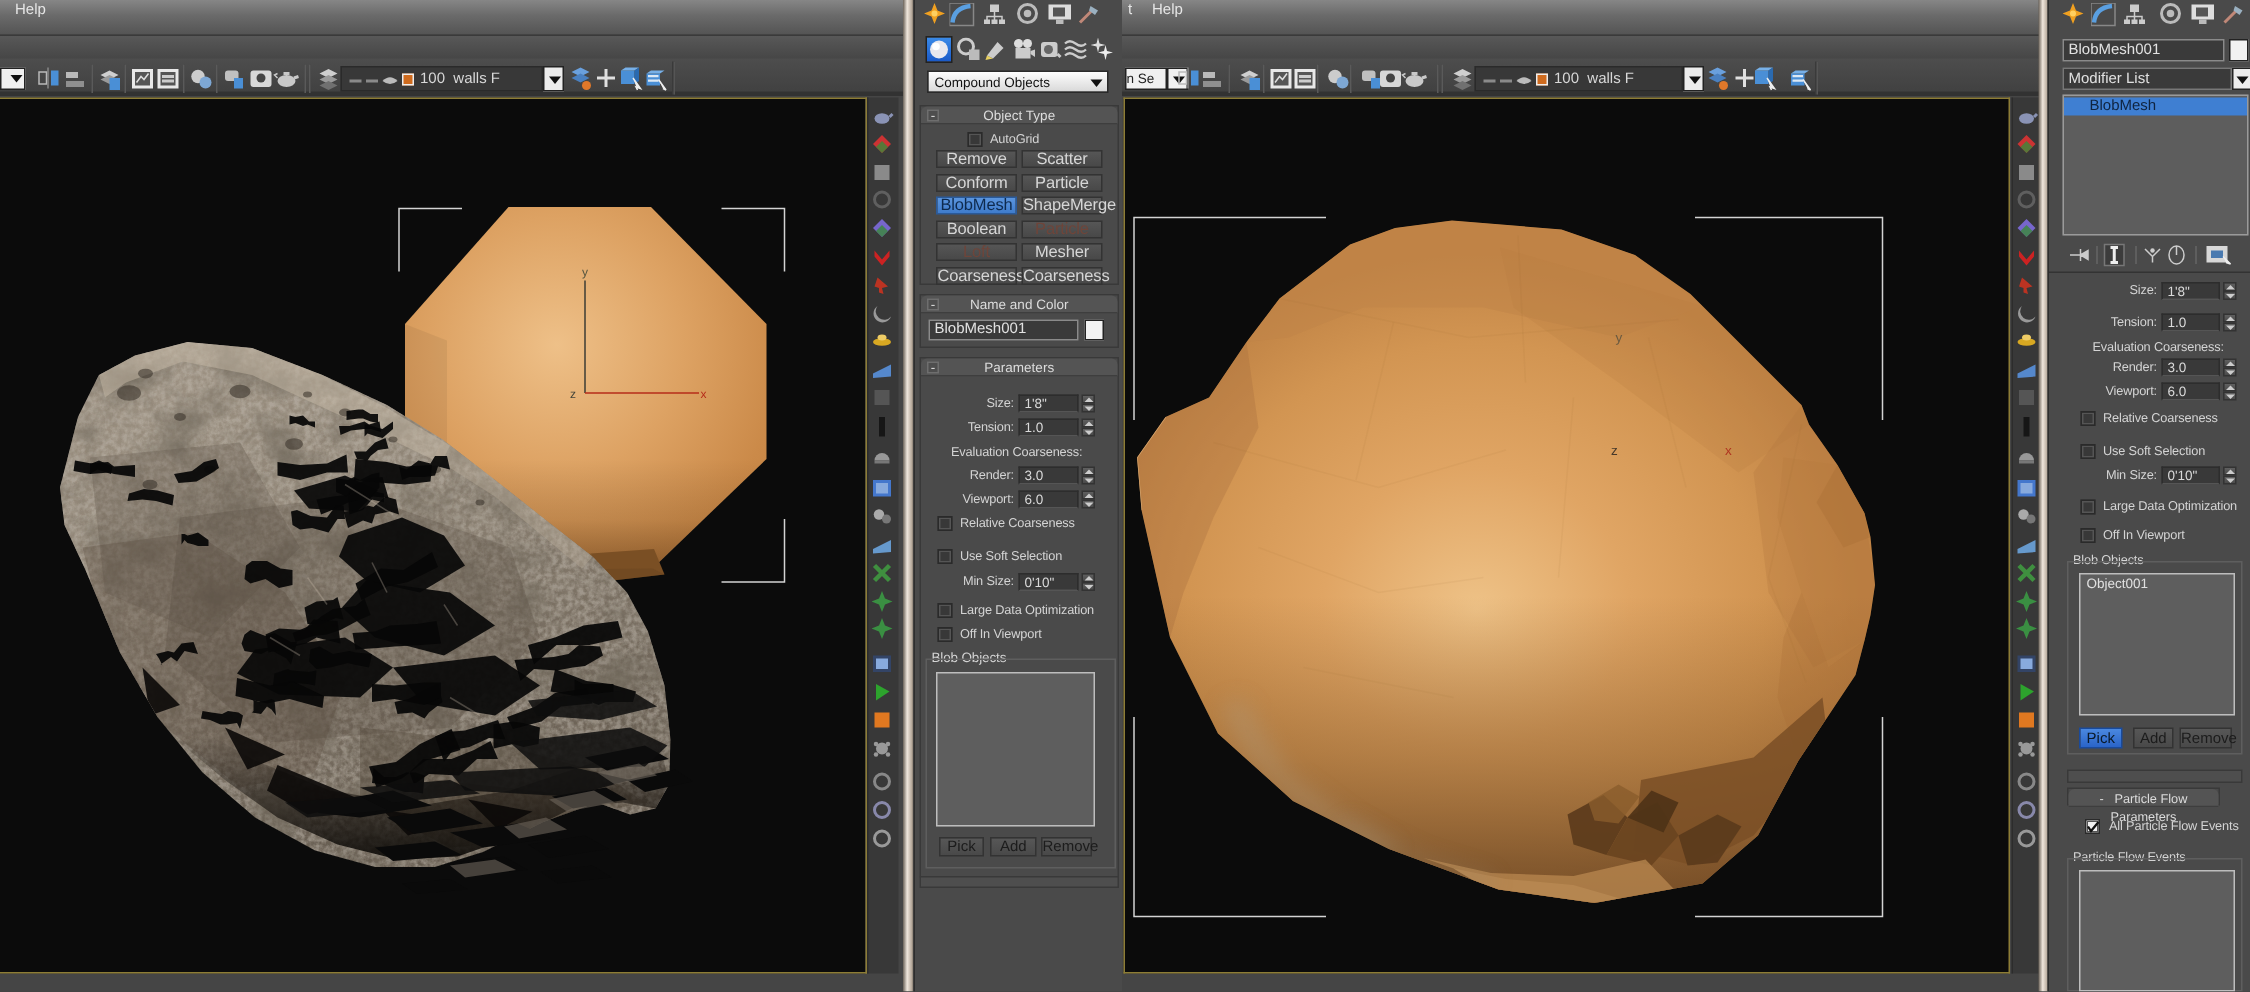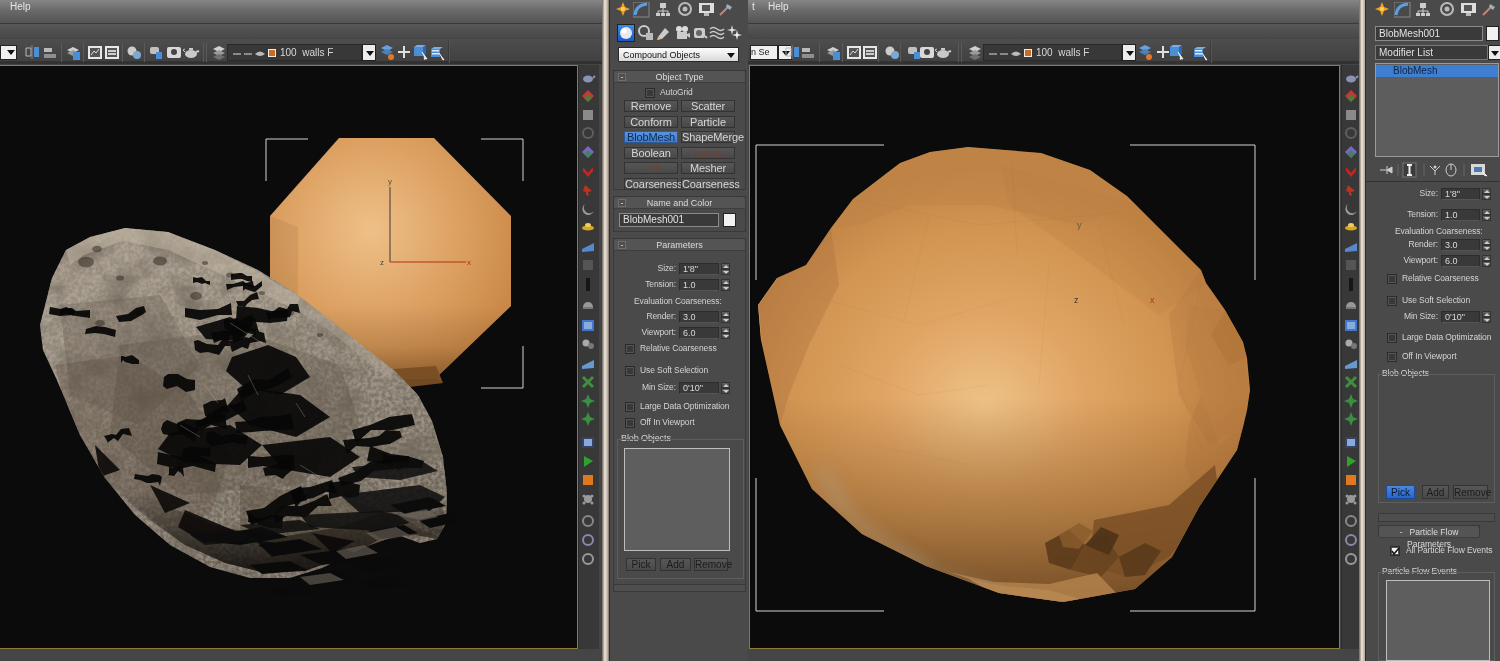--- a/index.html
+++ b/index.html
@@ -879,20 +879,23 @@
       <div class="spin" style="left:116px;top:311px">
         <div class="up"></div>
         <div class="dn"></div>
       </div>
       <div class="cb" style="left:21px;top:333px"></div>
       <div class="lbl" style="left:36px;top:332px">Large Data Optimization</div>
       <div class="cb" style="left:21px;top:352px"></div>
       <div class="lbl" style="left:36px;top:351px">Off In Viewport</div>
       <div class="lbl" style="left:16px;top:368px">Blob Objects</div>
       <div class="gbox" style="left:12px;top:374px;width:117px;height:129px"></div>
+      <div class="lst" style="left:20px;top:382px;width:104px;height:95px">
+        <div style="color:#e0e0e0;font-size:9px;padding:1px 0 0 4px">Object001</div>
+      </div>
       <div class="btn2" style="left:20px;top:485px;width:29px;height:14px;line-height:13px;background:linear-gradient(#4a88e0,#2a64c8);color:#0a1a2a;border-color:#1a4a9a">Pick</div>
       <div class="btn2" style="left:56px;top:485px;width:27px;height:14px;line-height:13px">Add</div>
       <div class="btn2" style="left:87px;top:485px;width:35px;height:14px;line-height:13px">Remove</div>
       <div class="roll" style="left:12px;top:513px;width:117px;height:9px;background:#4e4e4e"></div>
       <div class="roll" style="left:12px;top:525px;width:102px;height:12px">
         <div class="rhead" style="font-size:8.5px">-&nbsp;&nbsp;&nbsp;Particle Flow Parameters</div>
       </div>
       <div class="cb" style="left:24px;top:546px;background:#f0f0f0"></div>
       <svg class="abs" style="left:25px;top:547px" width="9" height="9">
         <path d="M1 4 L3 7 L8 1" stroke="#111" stroke-width="1.5" fill="none"></path>

